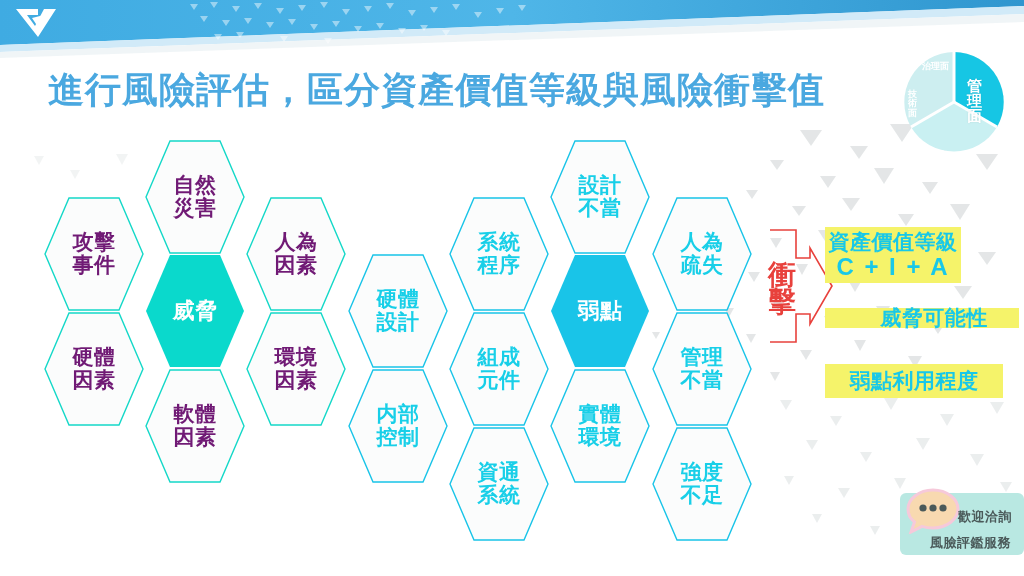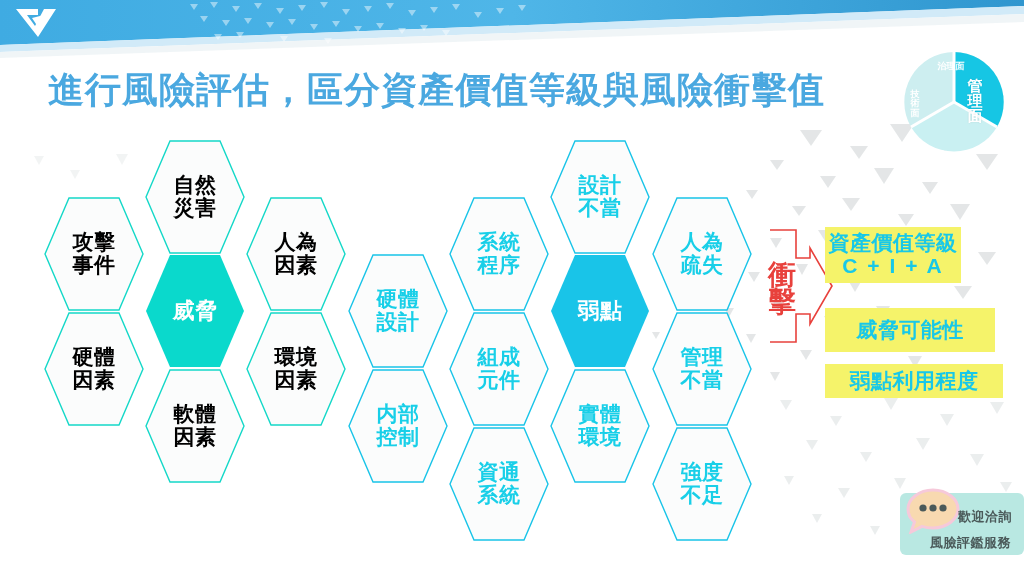--- a/index.html
+++ b/index.html
@@ -24,21 +24,21 @@
   .title{
     position:absolute;left:48px;top:66px;
     font-size:36px;font-weight:bold;color:#4aa8e0;
     letter-spacing:1px;white-space:nowrap;
   }
 
   
   .pie{position:absolute;left:902px;top:50px;width:104px;height:104px;}
   .pie-label{
     position:absolute;font-size:9px;color:#ffffff;font-weight:bold;
-    text-align:center;line-height:1.05;
+    line-height:1.05;
   }
   .pie-label.gov{left:922px;top:62px;width:58px;}
   .pie-label.tech{left:908px;top:90px;width:14px;letter-spacing:0;}
   .pie-label.mgmt{left:967px;top:78px;width:16px;font-size:15px;line-height:1.0;
      text-shadow:0 0 2px rgba(0,0,0,.10);}
 
   
   .hexwrap{position:absolute;left:0;top:0;width:1024px;height:576px;}
   .hex{
     position:absolute;width:100px;height:114px;
@@ -46,40 +46,40 @@
     text-align:center;
   }
   .hex .shape{position:absolute;inset:0;}
   .hex .txt{
     position:relative;z-index:2;
     font-size:21px;font-weight:bold;line-height:1.08;
     color:#18cfe8;letter-spacing:0.5px;
   }
   .hex.teal .txt{color:#ffffff;font-size:22px;}
   .hex.blue .txt{color:#ffffff;font-size:22px;}
-  .hex.green-outline .txt{color:#000000;}
+  .hex.green-outline .txt{color:#701a75;}
 
   
   .impact{position:absolute;left:766px;top:228px;width:70px;height:116px;}
   .impact-label{
     position:absolute;left:768px;top:262px;
     font-size:28px;font-weight:bold;color:#e8413c;
     line-height:0.95;width:24px;text-align:center;z-index:3;
   }
 
   
   .ybox{
     position:absolute;background:#f5f36a;
     display:flex;flex-direction:column;align-items:center;justify-content:center;
     color:#18c8e8;font-weight:bold;
   }
   .ybox .l1{font-size:21px;line-height:1.1;letter-spacing:0.5px;}
-  .ybox .l2{font-size:21px;line-height:1.15;letter-spacing:2px;}
+  .ybox .l2{font-size:24px;line-height:1.15;letter-spacing:2px;}
   .ybox.b1{left:825px;top:227px;width:136px;height:56px;}
-  .ybox.b2{left:825px;top:308px;width:170px;height:44px;}
+  .ybox.b2{left:825px;top:308px;width:170px;height:20px;padding-left:24px;}
   .ybox.b3{left:825px;top:364px;width:178px;height:34px;}
 
   
   .badge{position:absolute;left:900px;top:493px;width:124px;height:62px;
      background:#b9e8e2;border-radius:6px;}
   .badge-text{position:absolute;color:#4b5a5a;font-weight:bold;}
   .badge-t1{left:958px;top:508px;font-size:13px;letter-spacing:0.5px;}
   .badge-t2{left:930px;top:534px;font-size:13px;letter-spacing:0.5px;}
   .bubble{position:absolute;left:905px;top:488px;width:56px;height:46px;}
 </style>

